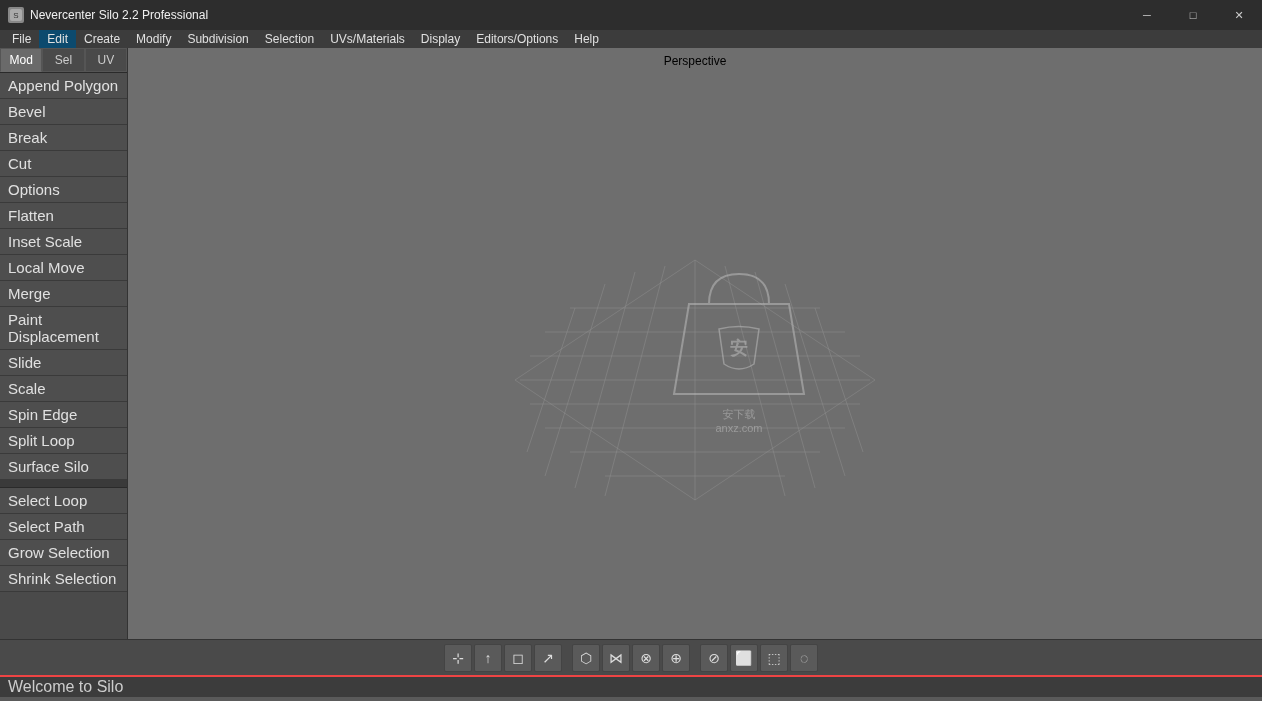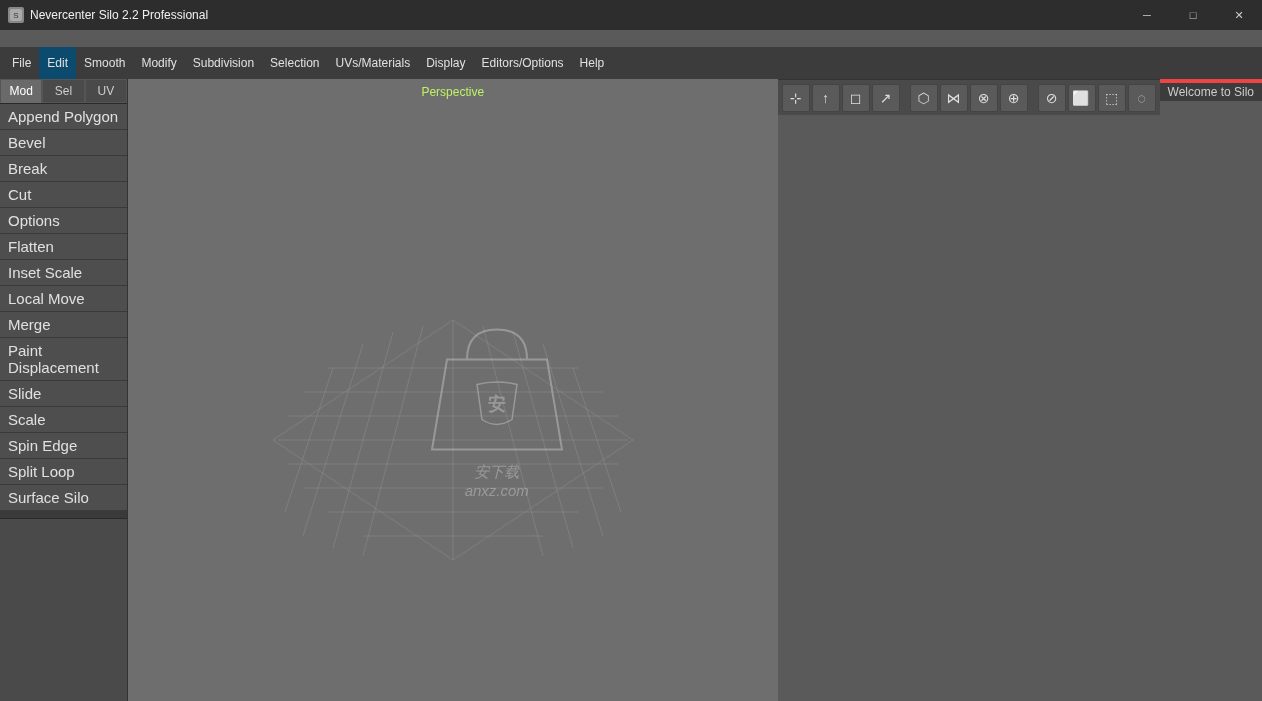--- a/index.html
+++ b/index.html
@@ -51,42 +51,41 @@
       font-size: 11px;
       color: #ccc;
       cursor: pointer;
       background: transparent;
       border: none;
     }
 
     
     #menu-bar {
       width: 100%;
-      height: 32px;
+      height: 18px;
       background: #3c3c3c;
       display: flex;
       align-items: center;
       padding: 0 4px;
-      margin-top: 17px;
     }
     .menu-item {
       padding: 2px 8px;
       font-size: 12px;
       color: #e0e0e0;
       cursor: pointer;
       height: 100%;
       display: flex;
       align-items: center;
     }
     .menu-item.active { background: #0c4a6e; }
 
     
     #main-layout {
       display: flex;
-      flex-direction: row;
+      flex-direction: column;
       height: calc(701px - 52px);
       position: relative;
       justify-content: space-between;
     }
 
     
     #viewport-container {
       flex: 1;
       display: flex;
       position: relative;
@@ -148,21 +147,21 @@
       background: #6e6e6e;
       position: relative;
       overflow: hidden;
     }
     #viewport-label {
       position: absolute;
       top: 6px;
       left: 50%;
       transform: translateX(-50%);
       font-size: 12px;
-      color: #bef264;
+      color: #000000;
     }
 
     
     #watermark {
       position: absolute;
       top: 50%;
       left: 50%;
       transform: translate(-50%, -50%);
       opacity: 0.5;
       text-align: center;
@@ -190,25 +189,25 @@
       justify-content: center;
       cursor: pointer;
       font-size: 14px;
       color: #ddd;
     }
 
     
     #status-bar {
       height: 22px;
       background: #3c3c3c;
-      border-top: 4px solid #ef4444;
+      border-top: 2px solid #ef4444;
       display: flex;
       align-items: center;
       padding: 0 8px;
-      font-size: 12px;
+      font-size: 16px;
       color: #ccc;
     }
   </style>
 </head>
 <body>
 
 <div id="title-bar">
   <div id="title-bar-icon">
     <svg width="14" height="14" viewBox="0 0 14 14">
       <rect x="1" y="1" width="12" height="12" rx="2" fill="#aaa"></rect>
@@ -219,21 +218,21 @@
   <div id="title-bar-controls">
     <button class="title-btn">─</button>
     <button class="title-btn">□</button>
     <button class="title-btn close">✕</button>
   </div>
 </div>
 
 <div id="menu-bar">
 <div class="menu-item">File</div>
     <div class="menu-item active">Edit</div>
-    <div class="menu-item">Smooth</div>
+    <div class="menu-item">Create</div>
     <div class="menu-item">Modify</div>
     <div class="menu-item">Subdivision</div>
     <div class="menu-item">Selection</div>
     <div class="menu-item">UVs/Materials</div>
     <div class="menu-item">Display</div>
     <div class="menu-item">Editors/Options</div>
     <div class="menu-item">Help</div>
   </div>
 
 <div id="main-layout">
@@ -258,20 +257,26 @@
           <button class="tool-btn">Merge</button>
           <button class="tool-btn">Paint Displacement</button>
           <button class="tool-btn">Slide</button>
           <button class="tool-btn">Scale</button>
           <button class="tool-btn">Spin Edge</button>
           <button class="tool-btn">Split Loop</button>
           <button class="tool-btn">Surface Silo</button>
         </div>
       <div class="tool-separator"></div>
 
+      <div id="sel-tools">
+      <button class="tool-btn">Select Loop</button>
+          <button class="tool-btn">Select Path</button>
+          <button class="tool-btn">Grow Selection</button>
+          <button class="tool-btn">Shrink Selection</button>
+        </div>
     </div>
 
     <div id="viewport">
       <span id="viewport-label">Perspective</span>
 
       <svg style="position:absolute;top:50%;left:50%;transform:translate(-50%,-45%);width:480px;height:320px;opacity:0.35" viewBox="0 0 480 320">
 
         <g stroke="#ccc" stroke-width="0.5">
 
           <line x1="240" y1="60" x2="60" y2="180"></line>
@@ -302,21 +307,21 @@
 
       <div id="watermark" style="position:absolute;top:50%;left:50%;transform:translate(-30%,-50%);opacity:0.45;">
         <svg width="220" height="160" viewBox="0 0 220 160">
 
           <path d="M60,50 L160,50 L175,140 L45,140 Z" fill="none" stroke="#ccc" stroke-width="2"></path>
           <path d="M80,50 Q80,20 110,20 Q140,20 140,50" fill="none" stroke="#ccc" stroke-width="2"></path>
 
           <path d="M90,75 Q110,70 130,75 L125,110 Q110,120 95,110 Z" fill="none" stroke="#ccc" stroke-width="1.5"></path>
           <text x="110" y="100" text-anchor="middle" font-size="18" fill="#ccc" font-weight="bold">安</text>
         </svg>
-        <div style="color:#ccc;font-size:15px;text-align:center;margin-top:-10px;font-style:italic;">安下载<br>anxz.com</div>
+        <div style="color:#ccc;font-size:11px;text-align:center;margin-top:-10px;">安下载<br>anxz.com</div>
       </div>
     </div>
   </div>
 
   <div id="bottom-toolbar">
   <div class="toolbar-icon">⊹</div>
       <div class="toolbar-icon">↑</div>
       <div class="toolbar-icon">◻</div>
       <div class="toolbar-icon">↗</div>
       <div style="width: 6px;"></div>

